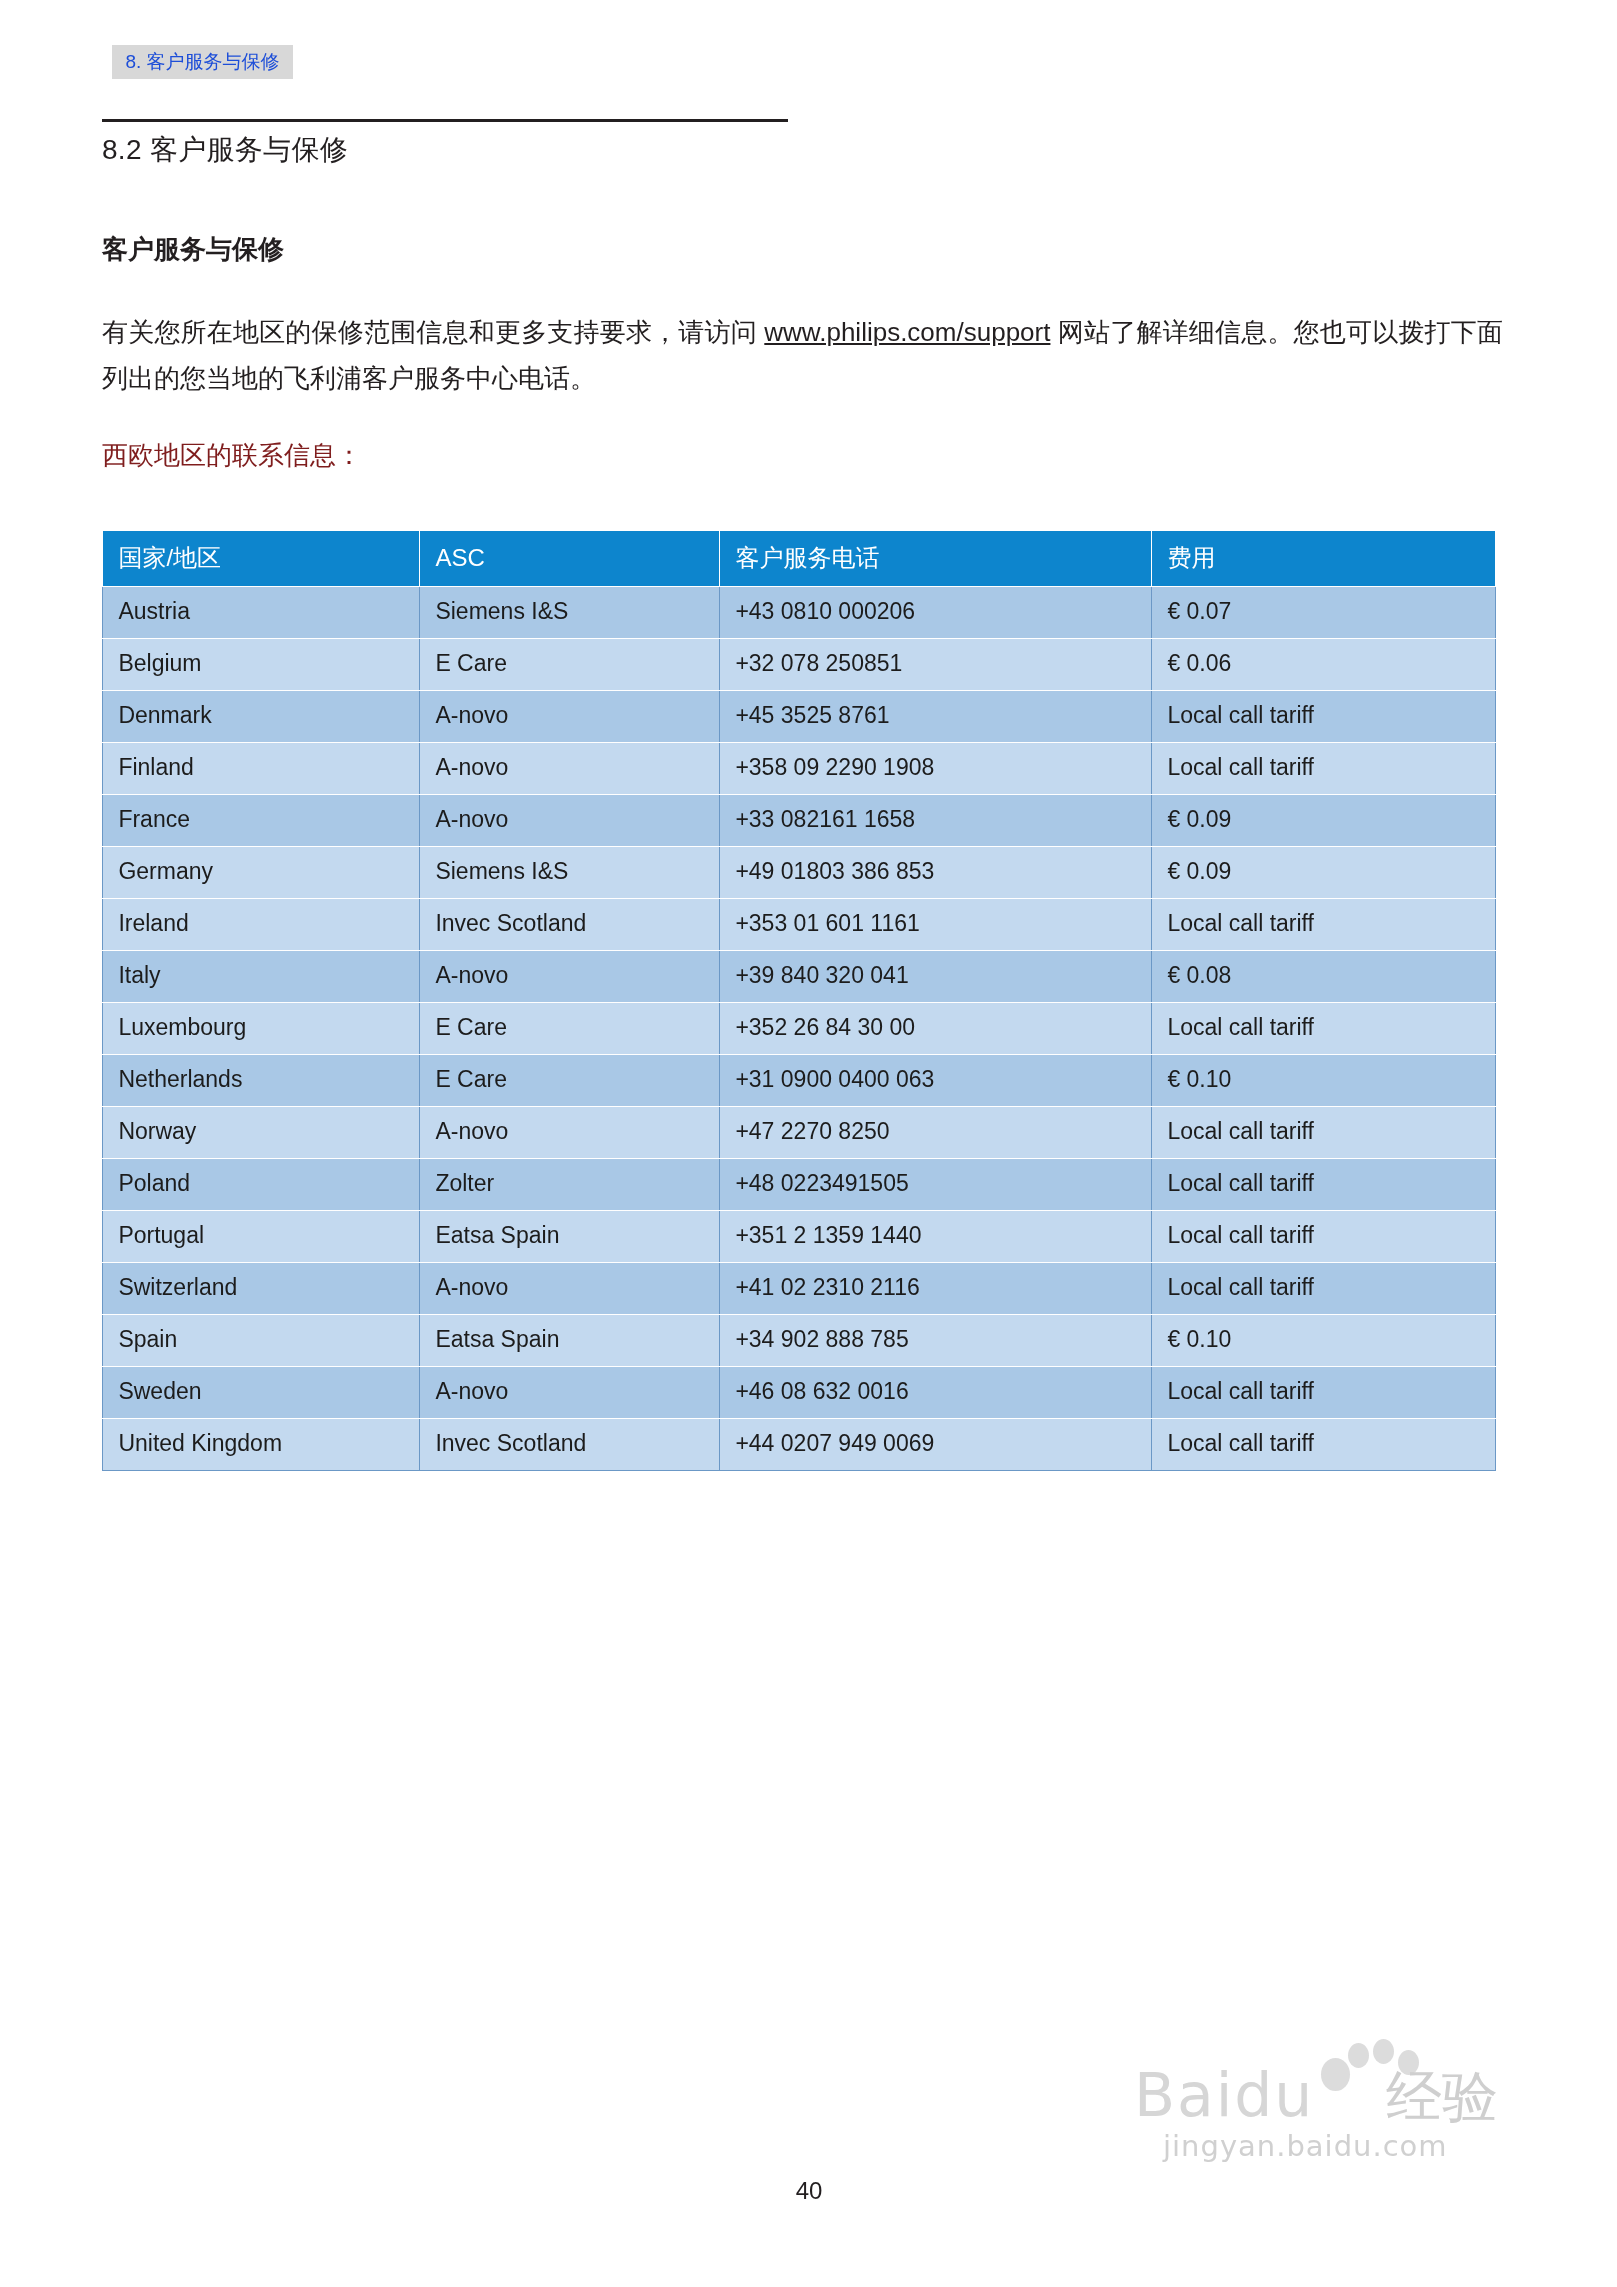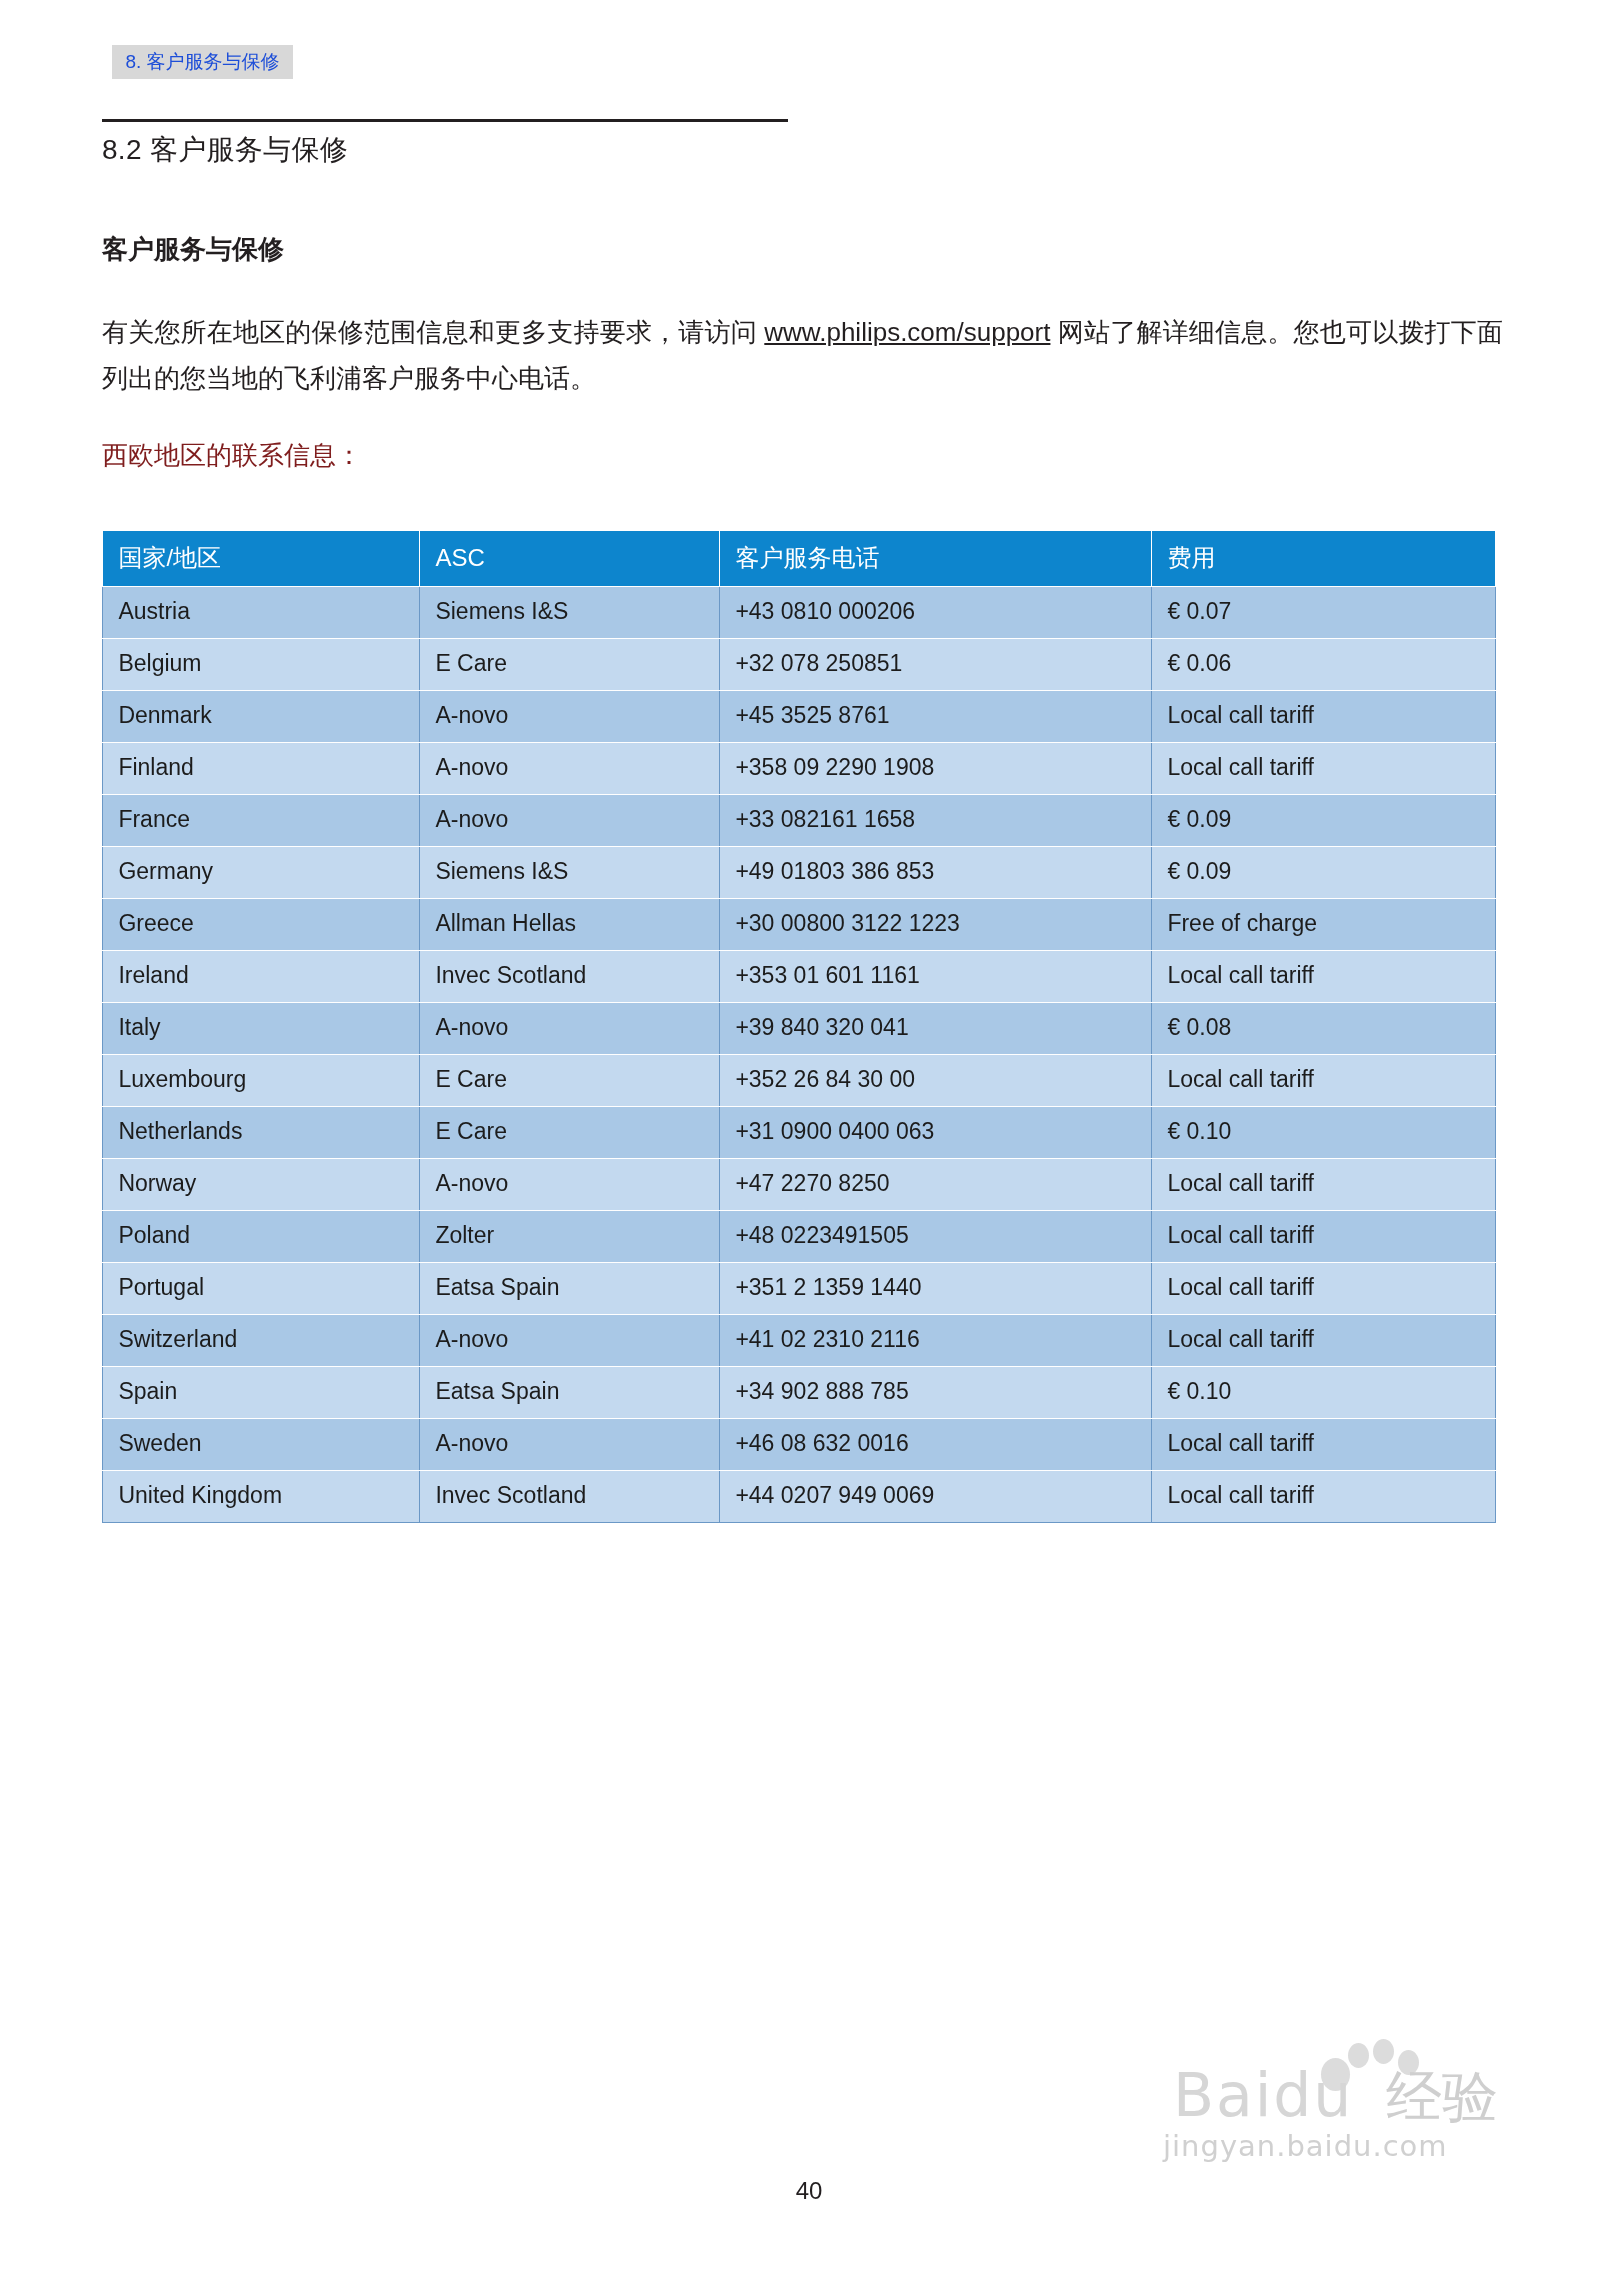--- a/index.html
+++ b/index.html
@@ -166,21 +166,20 @@
   .wm-main {
     position: absolute;
     left: 0;
     top: 27px;
     font-size: 60px;
     line-height: 63px;
     color: #d6d6d6;
     letter-spacing: 1.9px;
     font-family: "DejaVu Sans", sans-serif;
     white-space: nowrap;
-    margin-left: 39px;
   }
   .wm-cn {
     position: absolute;
     left: 252px;
     top: 29px;
     font-size: 56px;
     line-height: 61px;
     color: #cfcfcf;
     white-space: nowrap;
   }
@@ -269,26 +268,20 @@
           <td>A-novo</td>
           <td>+33 082161 1658</td>
           <td>€ 0.09</td>
         </tr>
         <tr class="even">
           <td>Germany</td>
           <td>Siemens I&amp;S</td>
           <td>+49 01803 386 853</td>
           <td>€ 0.09</td>
         </tr>
-        <tr class="odd">
-          <td>Greece</td>
-          <td>Allman Hellas</td>
-          <td>+30 00800 3122 1223</td>
-          <td>Free of charge</td>
-        </tr>
         <tr class="even">
           <td>Ireland</td>
           <td>Invec Scotland</td>
           <td>+353 01 601 1161</td>
           <td>Local call tariff</td>
         </tr>
         <tr class="odd">
           <td>Italy</td>
           <td>A-novo</td>
           <td>+39 840 320 041</td>

